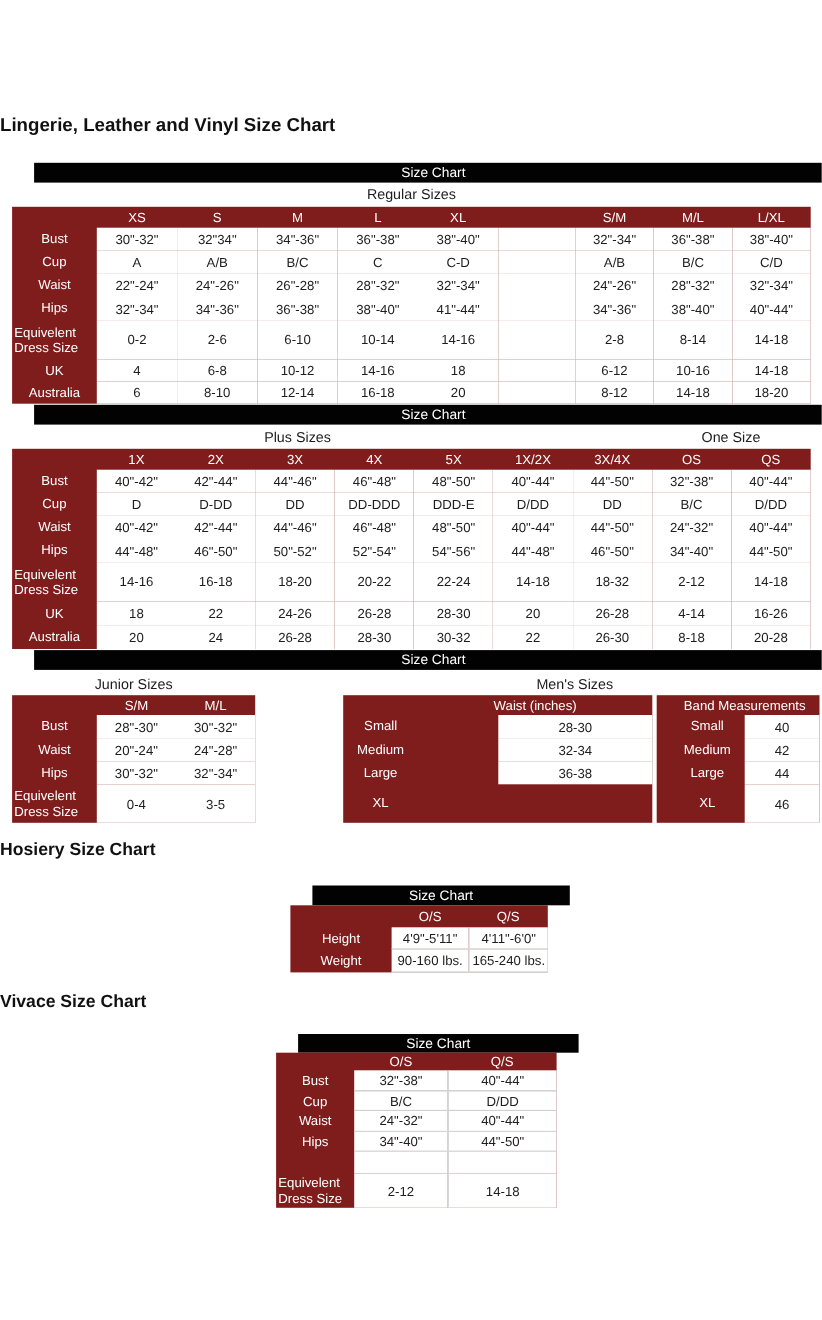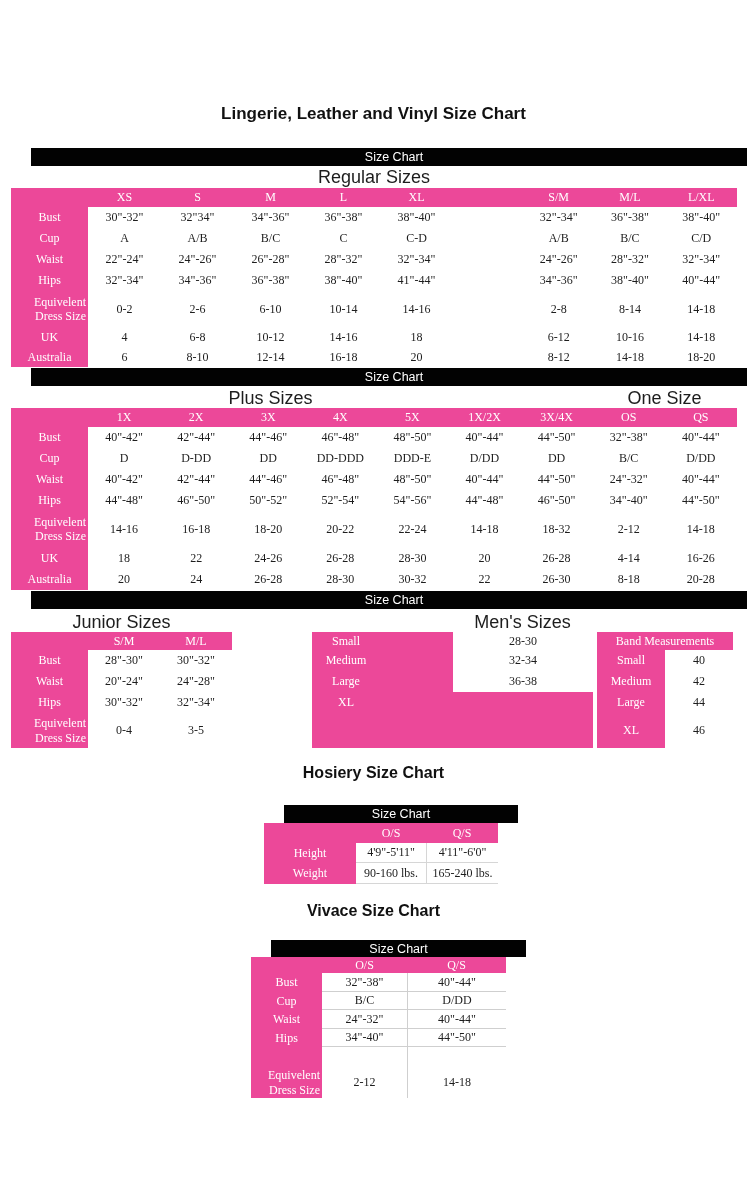--- a/index.html
+++ b/index.html
@@ -1,64 +1,64 @@
 <!DOCTYPE html>
 <html><head>
 <meta charset="utf-8">
 <style>
   html,body { margin:0; padding:0; }
   body {
     width:747px; height:1200px; background:#ffffff; position:relative;
     font-family:"Liberation Sans","DejaVu Sans",sans-serif; overflow:hidden;
   }
-  .title { position:absolute; left:0; width:747px; text-align:center; font-weight:bold; color:#111; }
+  .title { position:absolute; left:0; width:747px; text-align:left; font-weight:bold; color:#111; }
   #main-title { top:104px; font-size:17px; }
   #hosiery-title { top:764px; font-size:16px; }
   #vivace-title { top:902px; font-size:16px; }
 
   .bar { position:absolute; background:#020202; color:#fff; font-size:12.5px;
          display:flex; align-items:center; justify-content:center;margin-left:20px; }
   #bar1 { left:11px; top:148px; width:726px; height:18px; }
   #bar2 { left:11px; top:368px; width:726px; height:18px; }
   #bar3 { left:11px; top:591px; width:726px; height:18px; }
   #bar-hosiery { left:264px; top:805px; width:234px; height:18px; }
   #bar-vivace  { left:251px; top:940px; width:255px; height:17px; }
 
-  .seclabel { position:absolute; font-size:18px; color:#1d1d1d; text-align:center;
+  .seclabel { position:absolute; font-size:13px; color:#1d1d1d; text-align:center;
               height:20px; line-height:20px; }
   #regular-label { left:11px;  top:167px; width:726px; }
   #plus-label    { left:88px;  top:388px; width:365px; }
   #onesize-label { left:592px; top:388px; width:145px; }
   #junior-label  { left:11px;  top:612px; width:221px; }
   #mens-label    { left:312px; top:612px; width:421px; }
 
-  .tbl { position:absolute; display:grid; background:#ec4899;font-family:Liberation Serif, serif; }
+  .tbl { position:absolute; display:grid; background:#7f1d1d; }
   .cell { display:flex; align-items:center; justify-content:center;
           box-sizing:border-box; font-size:12px; }
   .hcell { color:#ffffff; }
-  .lcell { color:#ffffff; text-align:right; line-height:1.2; padding:0 2px; }
+  .lcell { color:#ffffff; text-align:left; line-height:1.2; padding:0 2px; }
   .dcell { background:#ffffff; color:#1d1d1d; }
 
   .tbl-regular { left:11px; top:188px;
     grid-template-columns:77px repeat(5,73px) 70px repeat(3,71.3px);
     grid-template-rows:19px repeat(4,21px) 36px 20px 20px; }
   .tbl-plus { left:11px; top:408px;
     grid-template-columns:77px repeat(9,72.1px);
     grid-template-rows:19px repeat(4,21px) 36px 22px 21px; }
   .tbl-junior { left:11px; top:632px;
     grid-template-columns:77px 72px 72px;
     grid-template-rows:18px repeat(3,21px) 35px; }
   .tbl-mensleft { left:312px; top:632px;
     grid-template-columns:68px 73px 140px;
     grid-template-rows:18px repeat(3,21px) 35px; }
   .tbl-mensleft .hcell.c0 { grid-column:2 / 4; }
   .tbl-mensleft .dcell.c0 { grid-column:3; }
   .tbl-mensright { left:597px; top:632px;
     grid-template-columns:68px 68px;
-    grid-template-rows:18px repeat(3,21px) 35px; }
+    grid-template-rows:18px repeat(3,21px) 35px;padding-left:12px; }
   .tbl-mensright .hcell.c0 { grid-column:1 / 3; }
   .tbl-hosiery { left:264px; top:823px;
     grid-template-columns:92px 70px 72px;
     grid-template-rows:20px 20px 21px; }
   .tbl-hosiery .dcell { border-bottom:1px solid #d6d6d6; }
   .tbl-hosiery .dcell.c1 { border-left:1px solid #d6d6d6; }
   .tbl-vivace { left:251px; top:957px;
     grid-template-columns:71px 85px 99px;
     grid-template-rows:16px 19px 18px 19px 18px 20px 31px; }
   .tbl-vivace .dcell.c1 { border-left:1px solid #cfcfcf; }
@@ -255,20 +255,21 @@
     <div class="cell dcell r1 c0">20"-24"</div>
     <div class="cell dcell r1 c1">24"-28"</div>
     <div class="cell lcell r2">Hips</div>
     <div class="cell dcell r2 c0">30"-32"</div>
     <div class="cell dcell r2 c1">32"-34"</div>
     <div class="cell lcell r3">Equivelent Dress Size</div>
     <div class="cell dcell r3 c0">0-4</div>
     <div class="cell dcell r3 c1">3-5</div>
   </div>
 <div class="tbl tbl-mensleft">
+    <div class="cell hcell c0">Waist (inches)</div>
     <div class="cell lcell r0">Small</div>
     <div class="cell dcell r0 c0">28-30</div>
     <div class="cell lcell r1">Medium</div>
     <div class="cell dcell r1 c0">32-34</div>
     <div class="cell lcell r2">Large</div>
     <div class="cell dcell r2 c0">36-38</div>
     <div class="cell lcell r3">XL</div>
   </div>
 <div class="tbl tbl-mensright">
     <div class="cell hcell c0">Band Measurements</div>

